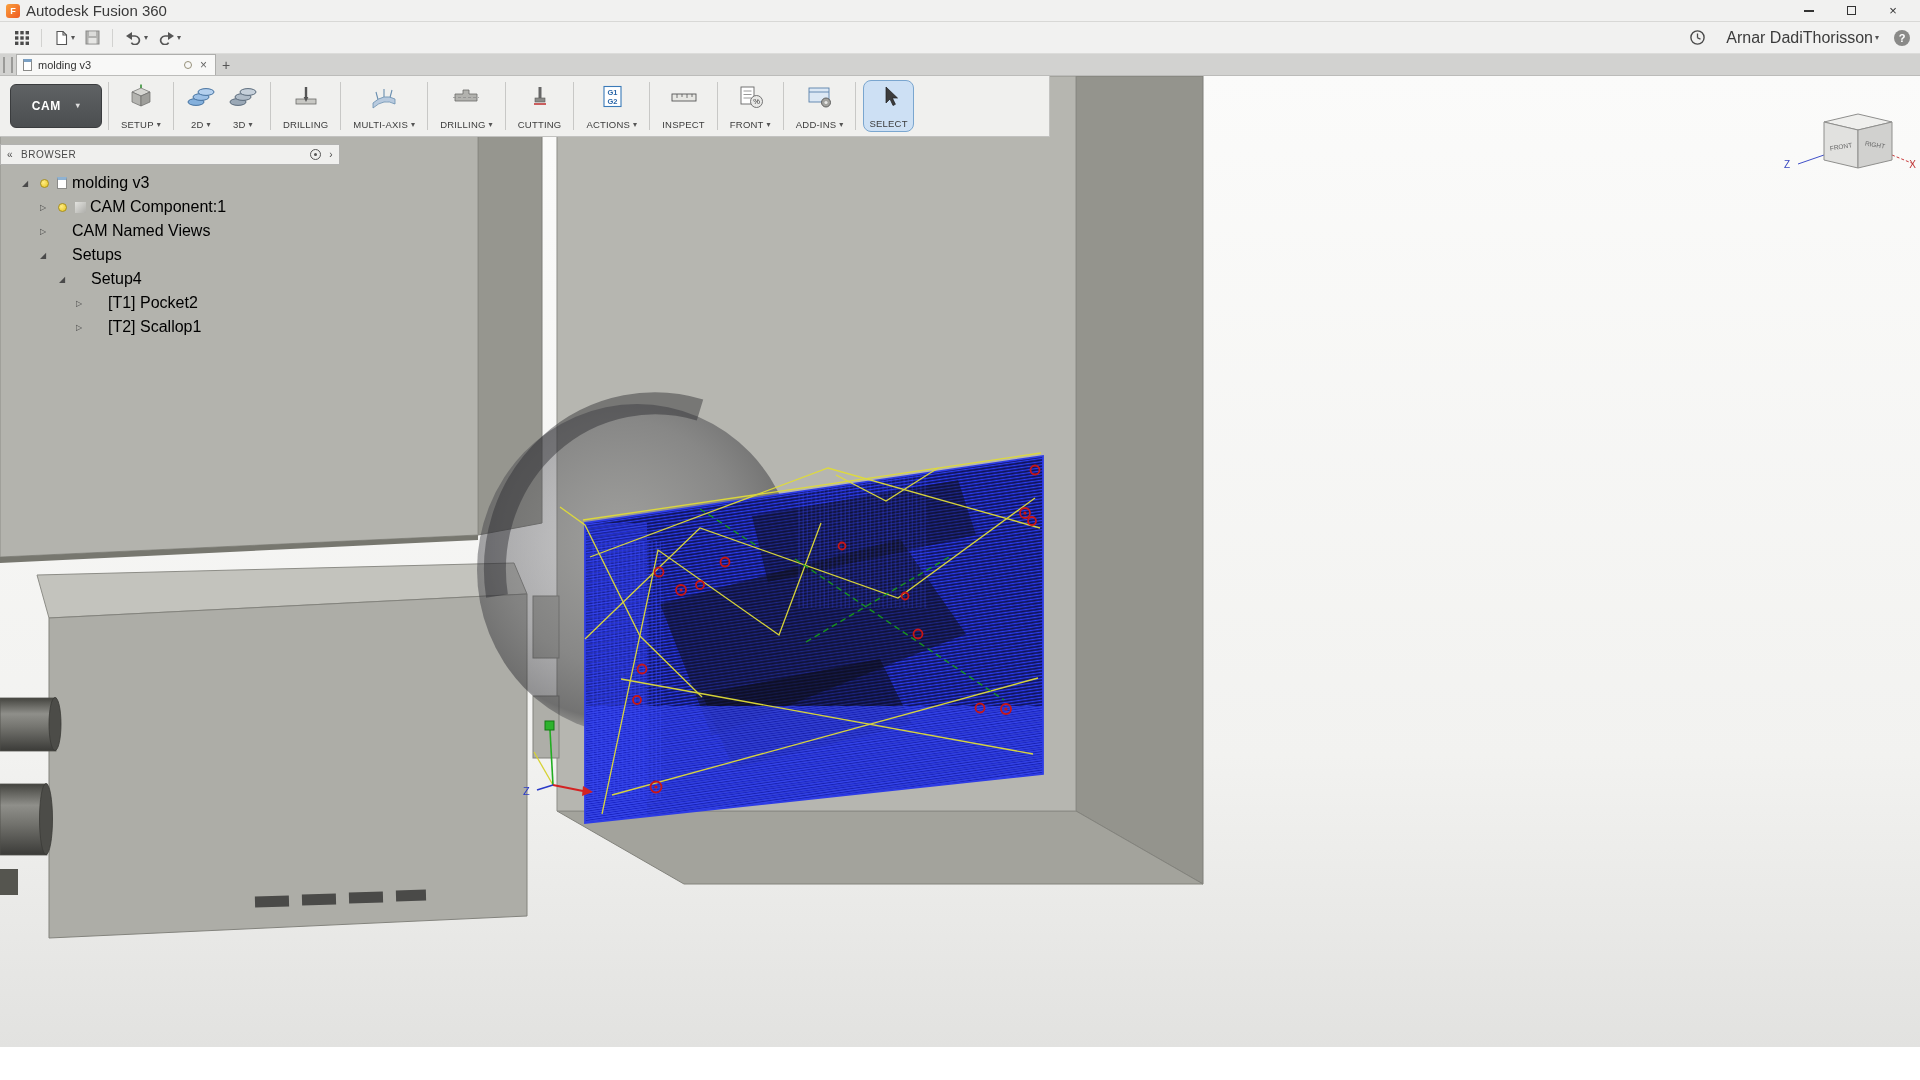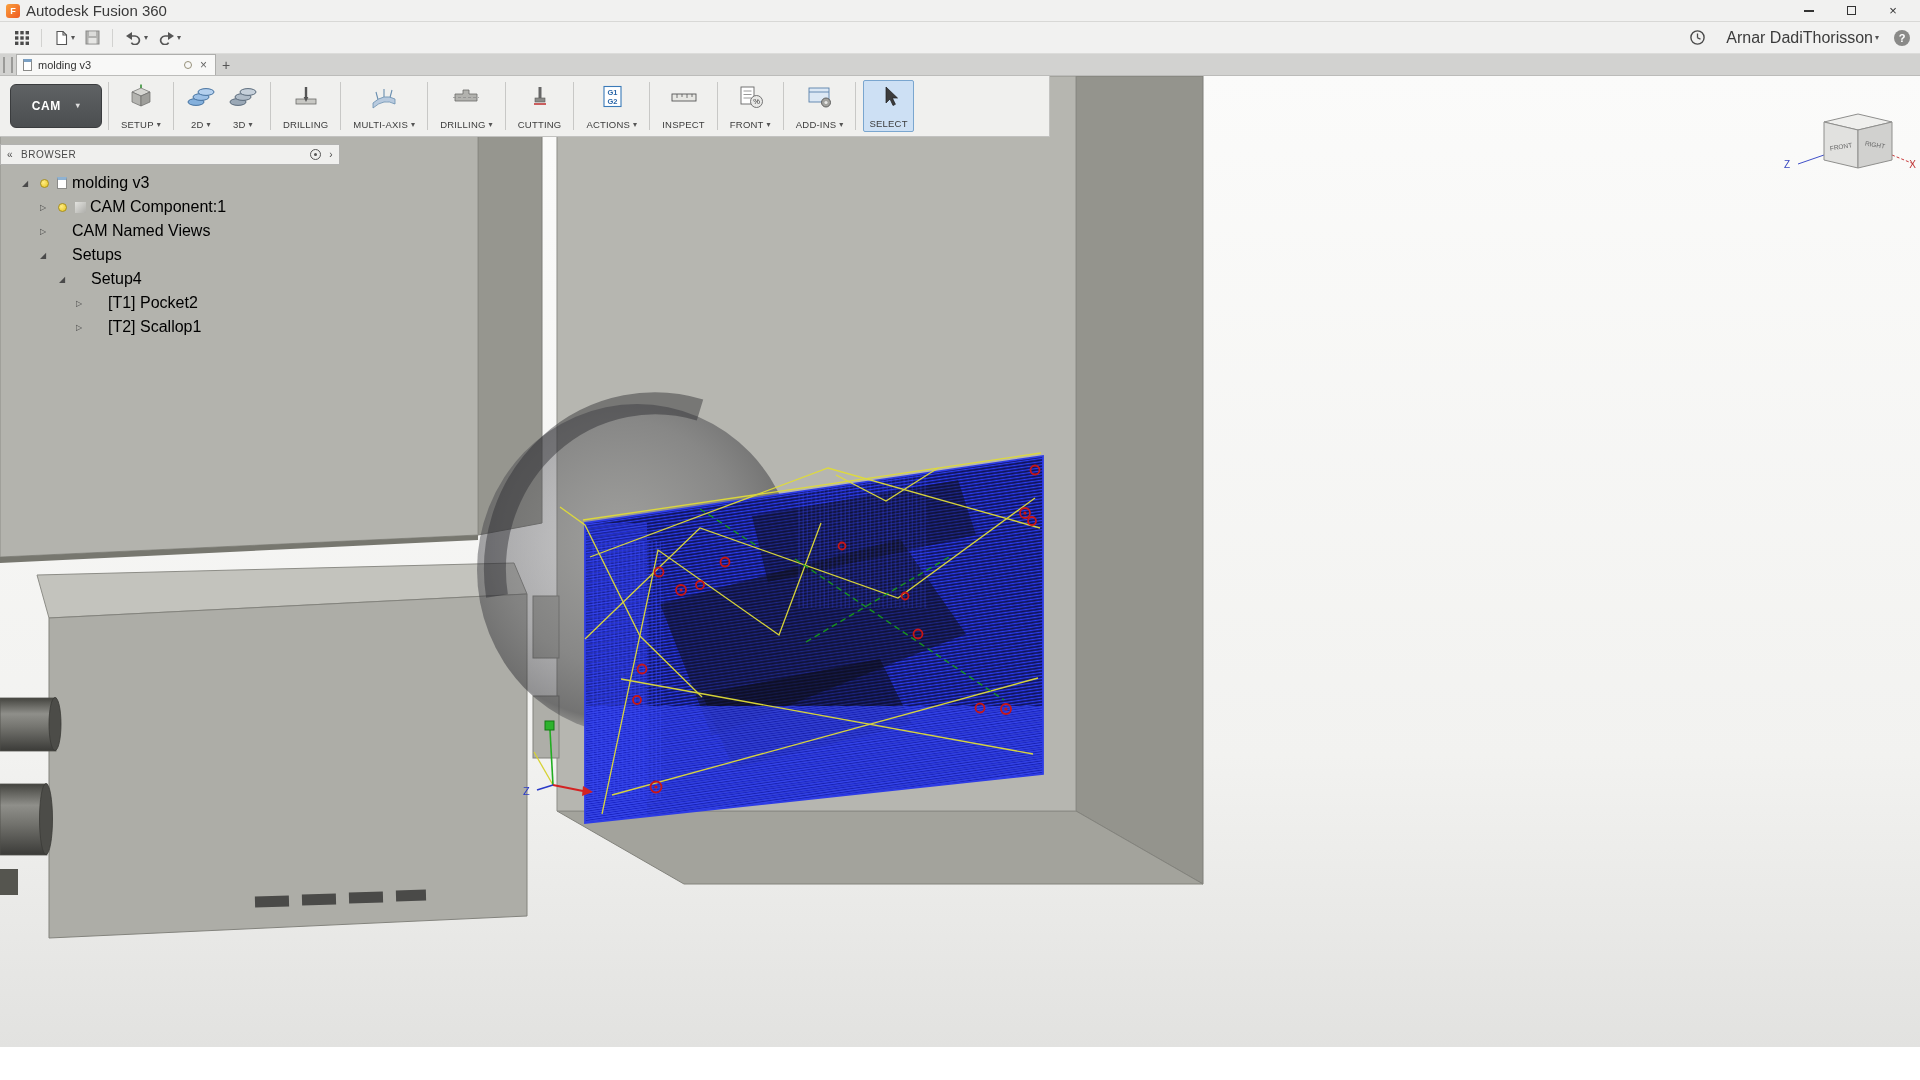--- a/index.html
+++ b/index.html
@@ -37,21 +37,21 @@
   
   .viewport { position:absolute; left:0; top:76px; width:1920px; height:971px; z-index:0; }
   .canvas { display:block; }
 
   
   .ribbon { position:absolute; left:0; top:76px; width:1050px; height:61px; background:#f0f0ee; border-right:1px solid #c2c2c0; border-bottom:1px solid #c2c2c0; display:flex; align-items:center; padding:4px 6px 4px 10px; z-index:10; }
   .cam-btn { width:92px; height:44px; background:linear-gradient(#5f6264,#4b4e50); border:1px solid #3a3c3e; border-radius:6px; color:#fff; font-size:12px; font-weight:bold; letter-spacing:.5px; display:flex; align-items:center; justify-content:center; gap:15px; }
   .cam-btn .dd { color:#ddd; }
   .vsep { width:1px; height:48px; background:#c8c8c6; margin:0 6px; flex:none; }
   .rbn-item { display:flex; flex-direction:column; align-items:center; justify-content:flex-end; height:52px; padding:2px 5px; margin:0 1px; flex:none; }
-  .rbn-item.active { background:#cde0f4; border:1px solid #7aa6cf; border-radius:2px; }
+  .rbn-item.active { background:#cde0f4; border:1px solid #7aa6cf; border-radius:8px; }
   .rbn-icon { height:30px; display:flex; align-items:center; justify-content:center; }
   .rbn-label { display:flex; align-items:center; gap:3px; font-size:9.5px; color:#3c3c3c; letter-spacing:.2px; margin-top:7px; white-space:nowrap; }
 
   
   .browser-head { position:absolute; left:0; top:144px; width:340px; height:21px; background:rgba(242,242,240,.96); border:1px solid #b2b2b0; display:flex; align-items:center; padding:0 6px; gap:8px; z-index:6; font-size:10px; color:#4a4a4a; letter-spacing:.5px; }
   .bh-spacer { flex:1; }
   .circle-dot { width:11px; height:11px; border:1.4px solid #555; border-radius:50%; position:relative; flex:none; }
   .circle-dot::after { content:""; position:absolute; left:50%; top:50%; width:3px; height:3px; margin:-1.5px 0 0 -1.5px; border-radius:50%; background:#555; }
   .browser-tree { position:absolute; left:0; top:171px; width:360px; z-index:6; }
   .trow { height:24px; display:flex; align-items:center; }

